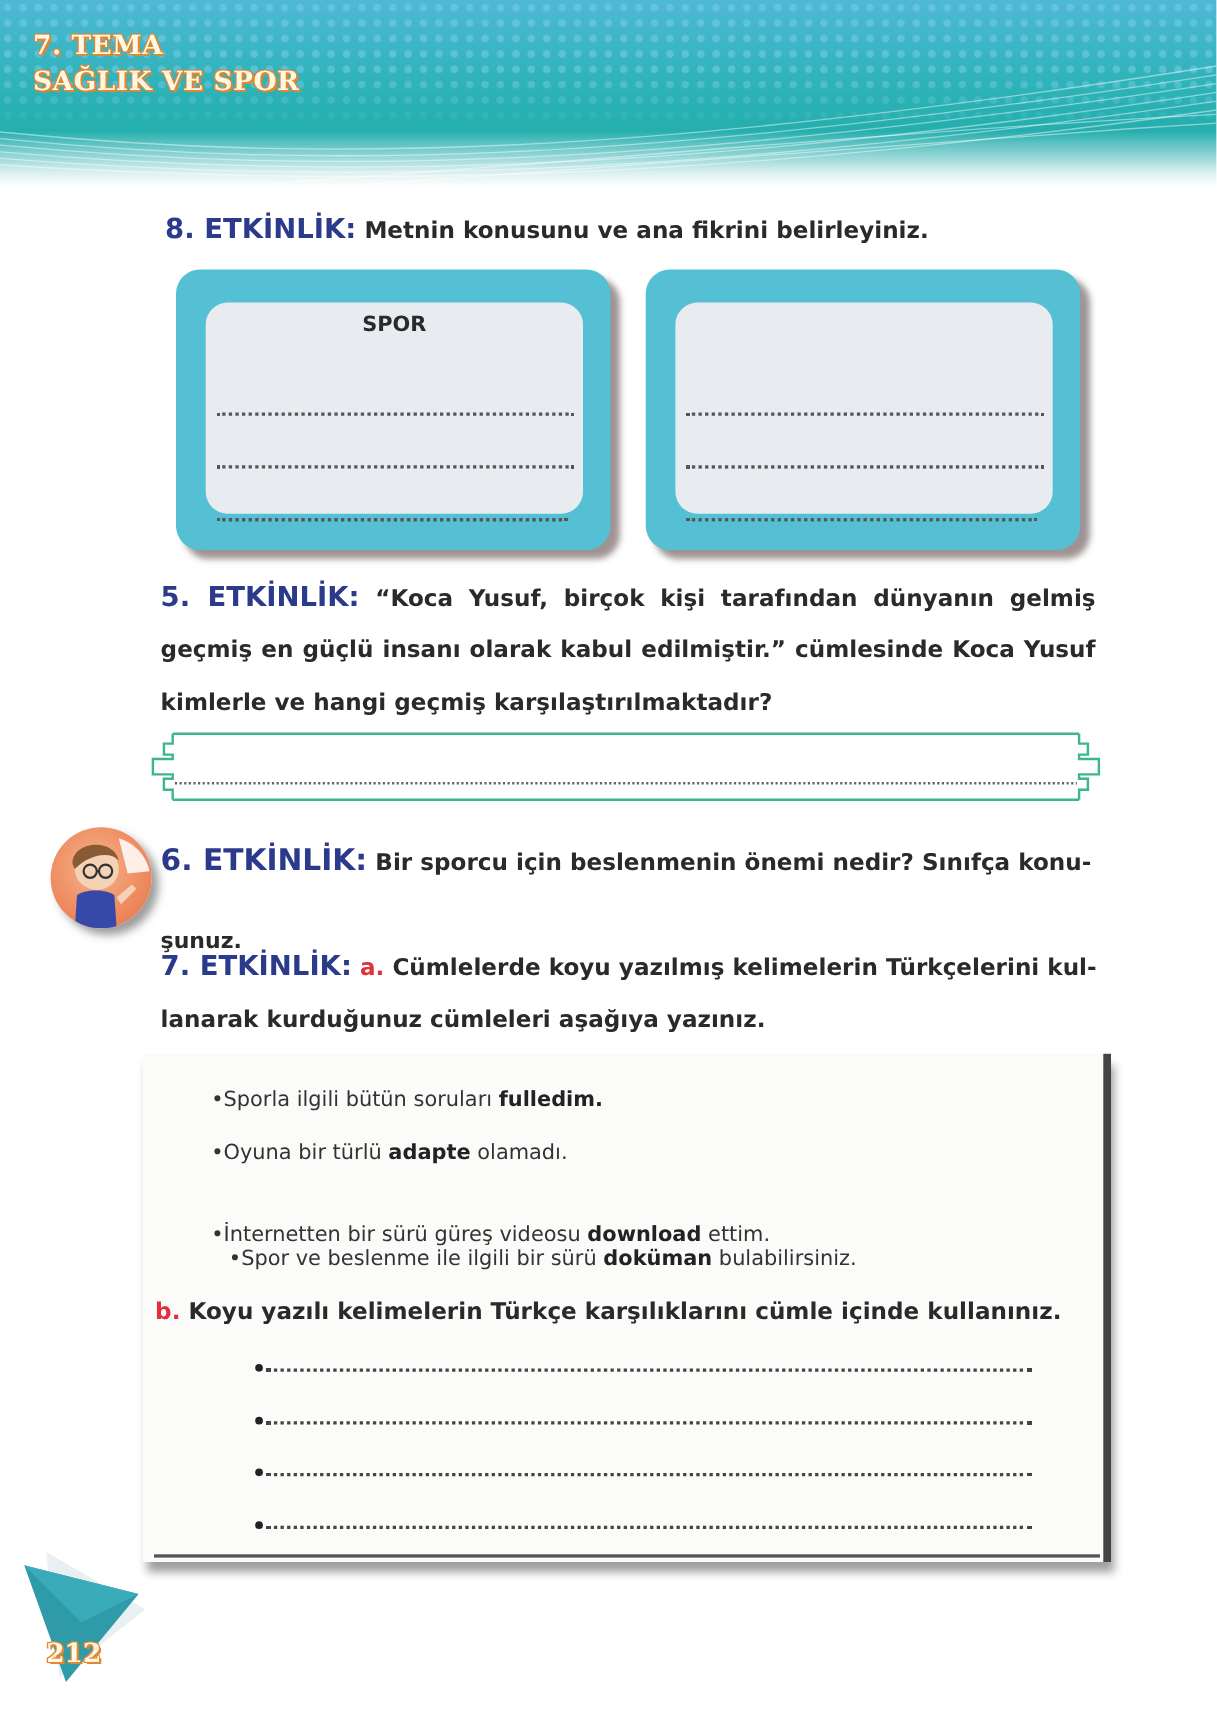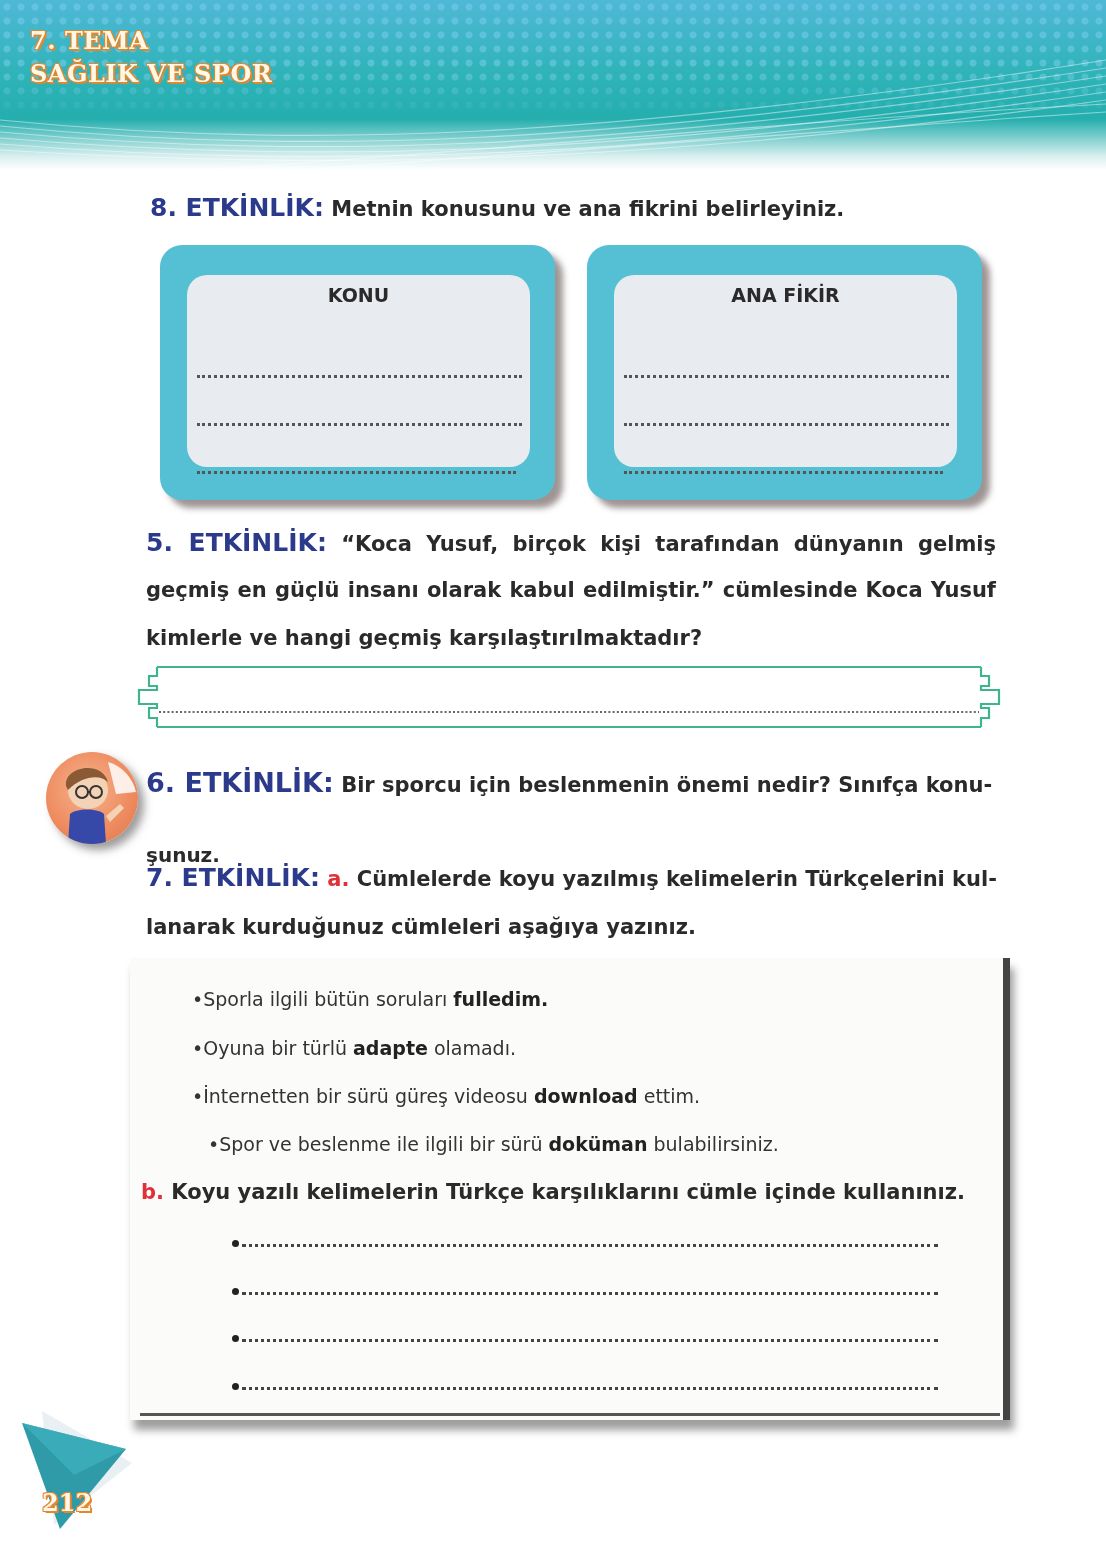--- a/index.html
+++ b/index.html
@@ -105,30 +105,29 @@
   </div>
 </div>
 
 <div class="text-line" style="left:150px; top:193px;">
   <span class="act-num" style="font-size:25px;">8. ETKİNLİK:</span>
   <span>Metnin konusunu ve ana fikrini belirleyiniz.</span>
 </div>
 
 <div class="card" style="left:160px; top:245px;">
   <div class="card-inner">
-    <div class="card-title">KONU</div>
+    <div class="card-title">SPOR</div>
     <div class="dot-line" style="top:100px;"></div>
     <div class="dot-line" style="top:148px;"></div>
     <div class="dot-line" style="top:196px; right:14px;"></div>
   </div>
 </div>
 
 <div class="card" style="left:587px; top:245px;">
   <div class="card-inner">
-    <div class="card-title">ANA FİKİR</div>
     <div class="dot-line" style="top:100px;"></div>
     <div class="dot-line" style="top:148px;"></div>
     <div class="dot-line" style="top:196px; right:14px;"></div>
   </div>
 </div>
 
 <div class="text-line" style="left:146px; top:528px; width:850px; text-align:justify; text-align-last:justify;">
   <span class="act-num" style="font-size:25px;">5. ETKİNLİK:</span>
   <span>“Koca Yusuf, birçok kişi tarafından dünyanın gelmiş</span>
 </div>
@@ -173,21 +172,21 @@
 
 <div class="paper"></div>
 <div class="paper-bottom-line"></div>
 
 <div class="item" style="top:988px;">
   <span>•</span><span>Sporla ilgili bütün soruları </span><b>fulledim.</b><span></span>
 </div>
 <div class="item" style="top:1037px;">
   <span>•</span><span>Oyuna bir türlü </span><b>adapte</b><span> olamadı.</span>
 </div>
-<div class="item" style="top:1085px;text-align:right;">
+<div class="item" style="top:1111px;text-align:right;">
   <span>•</span><span>İnternetten bir sürü güreş videosu </span><b>download</b><span> ettim.</span>
 </div>
 <div class="item" style="top:1133px;margin-left:16px;">
   <span>•</span><span>Spor ve beslenme ile ilgili bir sürü </span><b>doküman</b><span> bulabilirsiniz.</span>
 </div>
 
 <div class="text-line" style="left:141px; top:1180px;">
   <span class="red">b.</span>
   <span>Koyu yazılı kelimelerin Türkçe karşılıklarını cümle içinde kullanınız.</span>
 </div>

